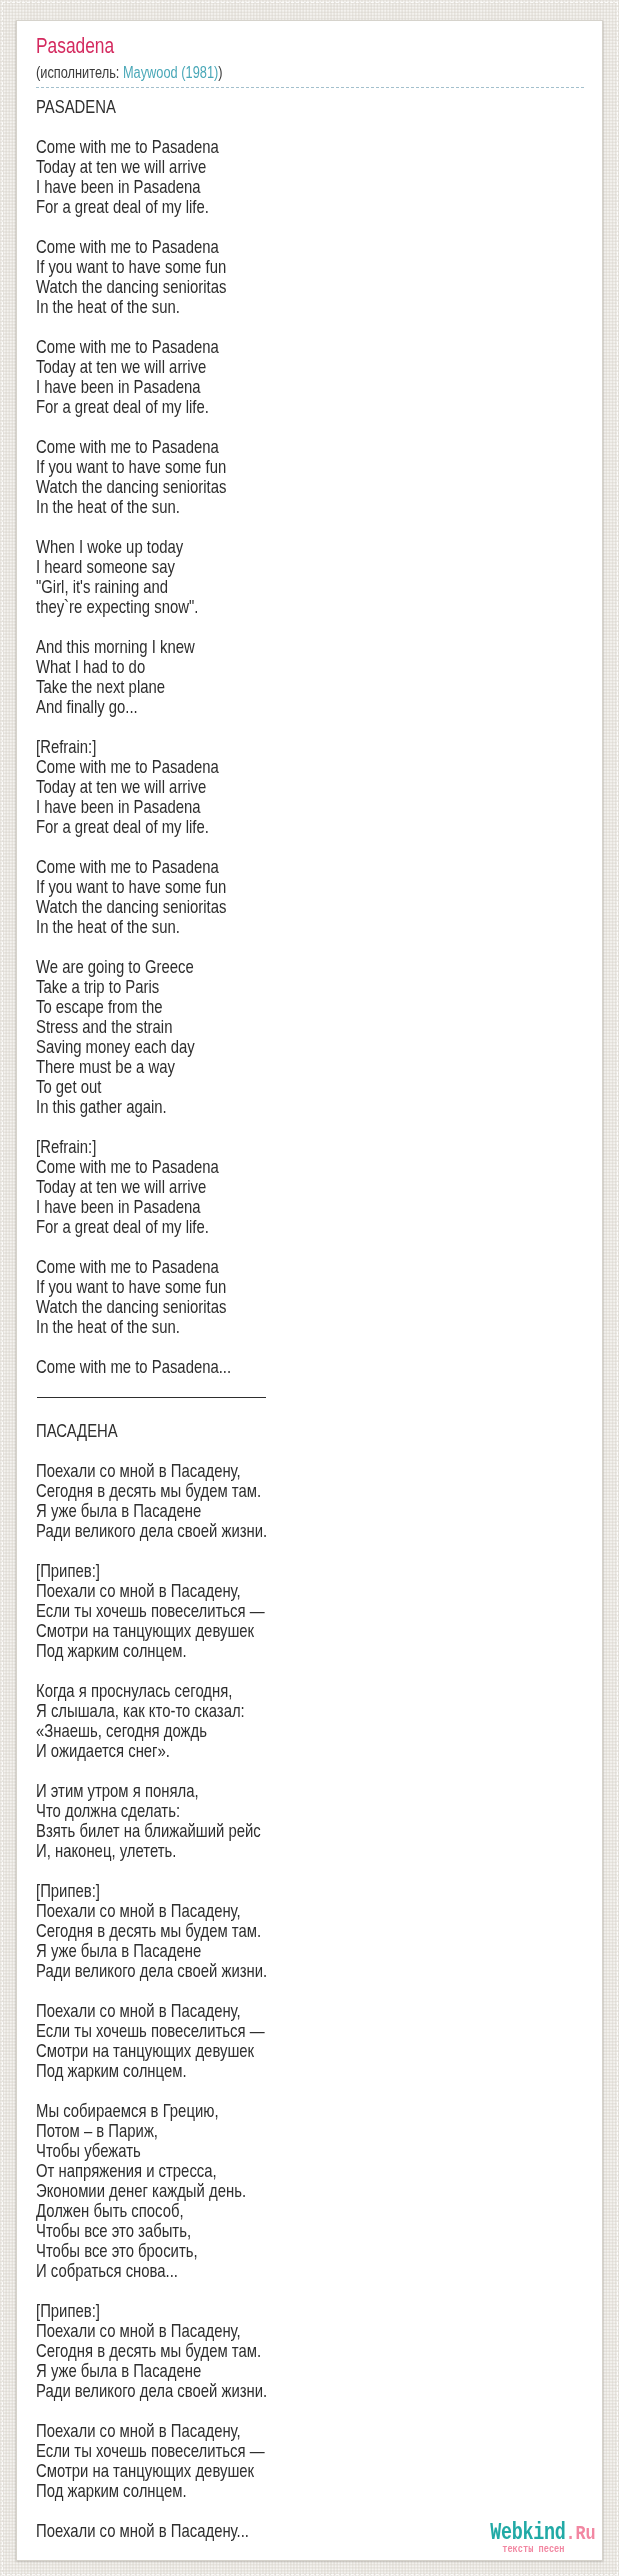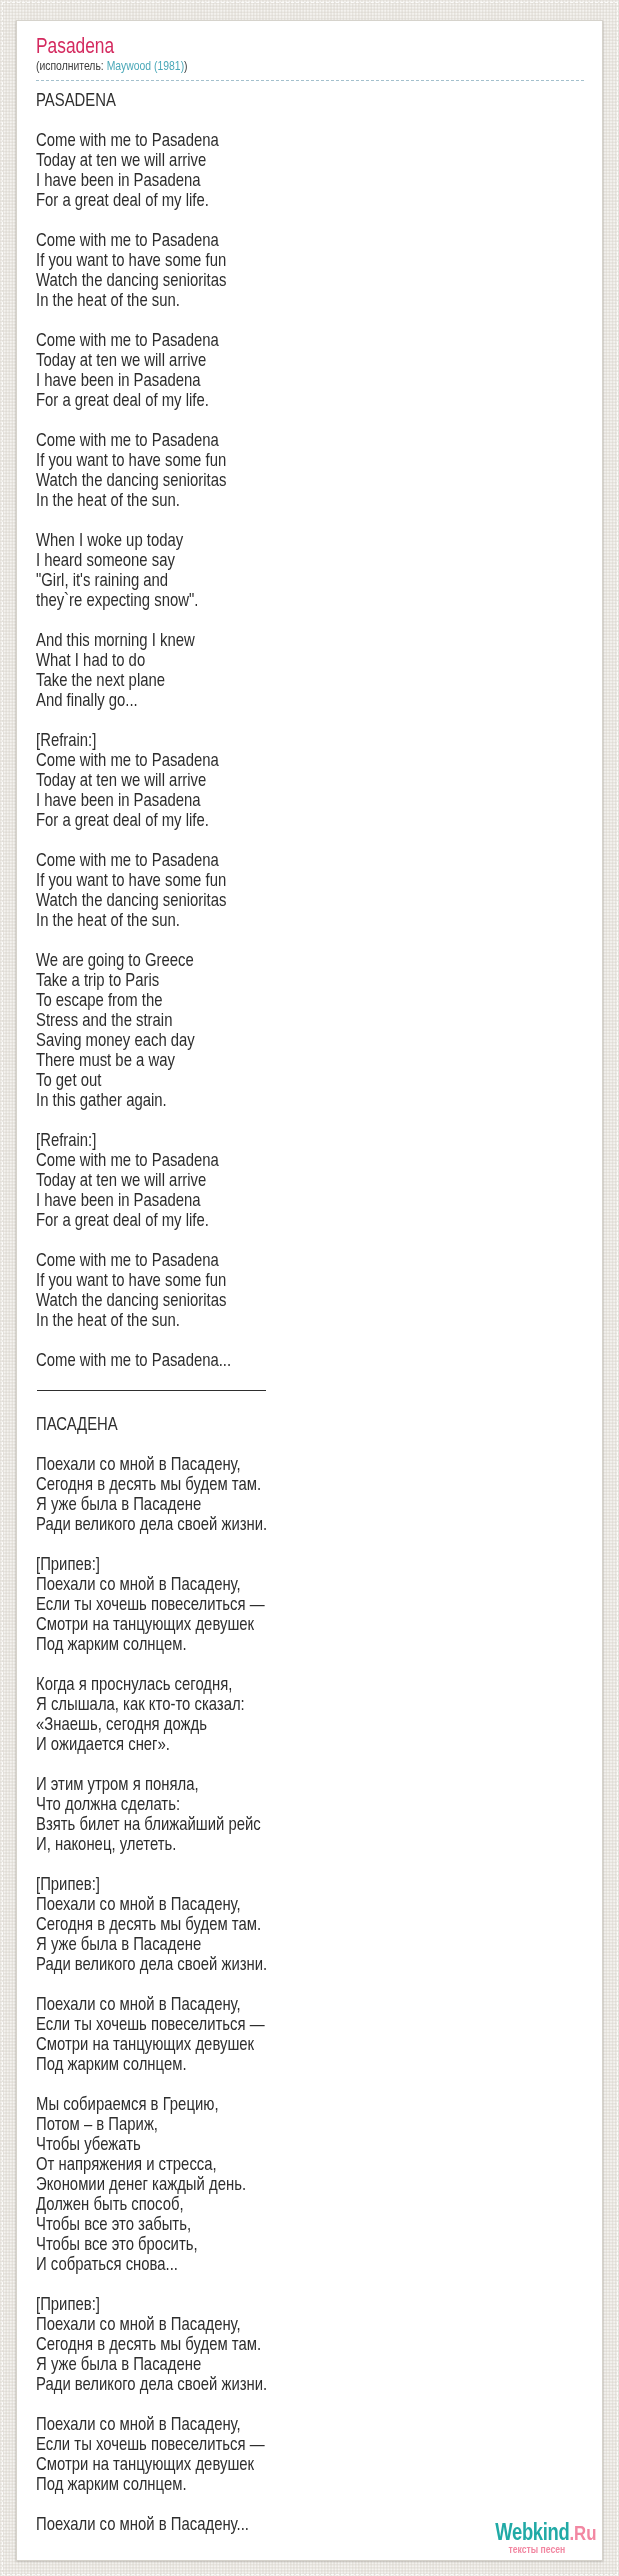--- a/index.html
+++ b/index.html
@@ -23,39 +23,40 @@
     position:absolute; left:16.3px; top:20px;
     width:587px; height:2541px;
     background:#ffffff;
     border:0.8px solid #d6d3cc;
     box-shadow:0 0.8px 2.3px rgba(0,0,0,.22);
     padding:12.4px 18.6px 0 18.6px;
   }
   .cond { display:inline-block; transform:scaleX(.8); transform-origin:0 0; white-space:nowrap; }
   .page-title { font-size:21.7px; font-weight:400; line-height:25px; color:#d42a5f; }
   .artist-row {
-    margin-top:0; padding-bottom:5.4px;
+    margin-top:7px; padding-bottom:5.4px;
     border-bottom:1.5px dashed #a3c0cd;
-    font-size:13px; color:#3a3a3a; line-height:16.3px;
+    font-size:16px; color:#3a3a3a; line-height:16.3px;
   }
   .artist-row a { color:#4aa8b8; text-decoration:none; cursor:pointer; }
   .lyrics {
     margin-top:9.3px;
     font-size:18.6px; line-height:20px; color:#2e2e2e;
     white-space:pre-line;
     transform:scaleX(.8); transform-origin:0 0;
   }
   .separator {
     width:229px; height:0;
     border-top:1.5px solid #2e2e2e;
     margin:20px 0 23px 0.8px;
   }
   .site-logo {
     position:absolute; right:6.2px; bottom:3.9px;
     text-align:right;
+    font-family:Liberation Mono, monospace;
   }
   .logo-inner { display:inline-block; transform:scaleX(.8); transform-origin:100% 100%; white-space:nowrap; }
   .logo-main { font-size:23px; font-weight:700; color:#21aaa6; letter-spacing:-0.4px; }
   .logo-suffix { font-size:21px; font-weight:700; color:#f287a2; }
   .logo-tagline {
     font-size:10.8px; font-weight:700; color:#f287a2;
     margin-top:-2.3px; padding-right:39px; line-height:10.8px;
   }
 </style>
 </head>

